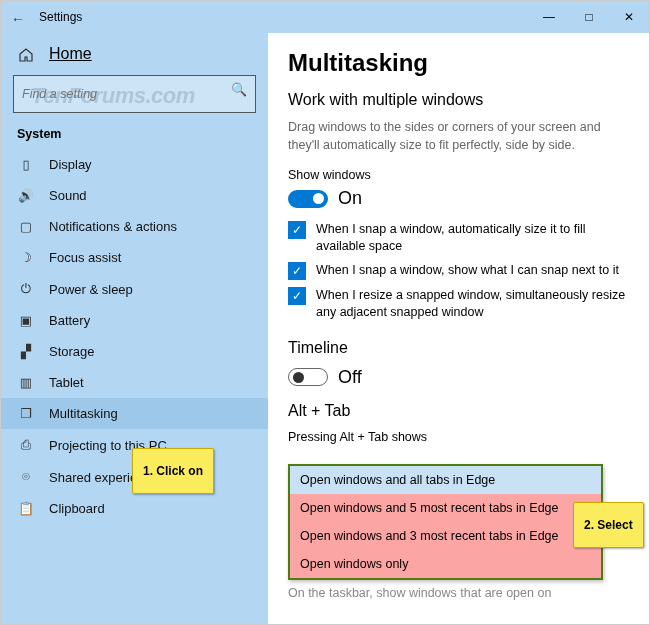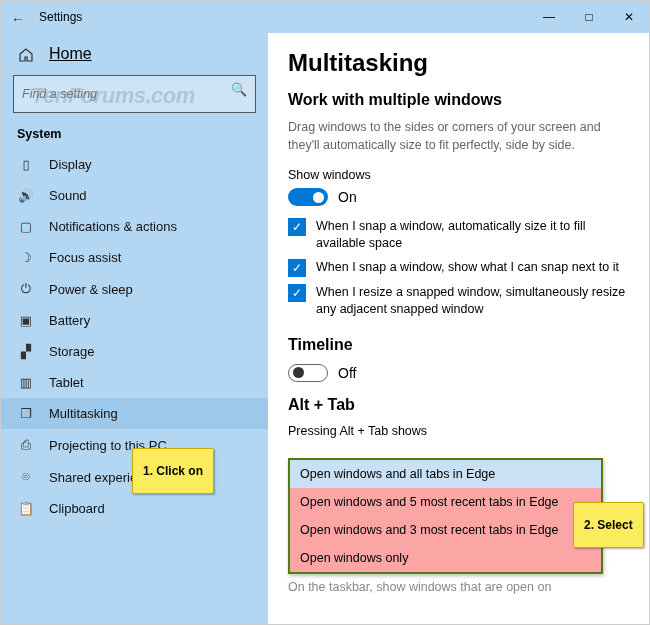--- a/index.html
+++ b/index.html
@@ -18,31 +18,31 @@
 .search { width:100%; height:38px; border:1px solid #555; background:rgba(255,255,255,0.35); padding:0 26px 0 8px; font-size:12.5px; font-style:italic; }
 .searchwrap { position:relative; }
 .sicon { position:absolute; right:8px; top:7px; font-size:13px; color:#333; }
 .group { font-weight:600; font-size:12.5px; padding:6px 16px 8px; }
 .item { display:flex; align-items:center; padding:8px 16px; font-size:13px; color:#111; position:relative; }
 .item .ic { width:18px; margin-right:14px; display:flex; justify-content:center; color:#333; }
 .item.sel { background:#9ec8ea; }
 .watermark { position:absolute; top:50px; left:30px; font-size:22px; font-weight:700; color:rgba(90,130,160,0.55); letter-spacing:-0.5px; font-style:italic; pointer-events:none; }
 .main { flex:1; padding:16px 20px 0 20px; overflow:hidden; position:relative; }
 h1 { font-size:24px; font-weight:600; margin-bottom:14px; }
-h2 { font-size:16px; font-weight:700; margin:8px 0 10px; }
+h2 { font-size:16px; font-weight:400; margin:8px 0 10px; }
 .desc { font-size:12.5px; color:#666; margin-bottom:14px; line-height:1.4; }
 .lbl { font-size:12.5px; margin-bottom:6px; }
 .toggle { display:flex; align-items:center; gap:10px; margin-bottom:12px; }
 .sw { width:40px; height:18px; border-radius:10px; position:relative; }
 .sw.on { background:#0078d4; }
 .sw.off { background:#fff; border:1px solid #666; }
 .knob { width:11px; height:11px; border-radius:50%; position:absolute; top:3.5px; }
 .sw.on .knob { background:#fff; right:4px; }
 .sw.off .knob { background:#333; left:4px; top:2.5px; }
-.tstate { font-size:14px; }
+.tstate { font-size:18px; }
 .chk { display:flex; align-items:flex-start; gap:10px; margin:7px 0; font-size:12.5px; line-height:1.35; }
 .cbox { width:18px; height:18px; background:#0078d4; display:flex; align-items:center; justify-content:center; color:#fff; font-size:12px; flex-shrink:0; }
 .dropdown { width:315px; border:2px solid #4d7c0f; background:#fca5a5; box-shadow:1px 2px 4px rgba(0,0,0,0.25); margin-top:20px; }
 .opt { padding:7px 10px; font-size:12.5px; border-bottom:0; }
 .opt.sel { background:#c9e1f5; }
 .callout { position:absolute; background:#fbec5d; border:1px solid #c9a800; border-radius:2px; padding:15px 10px; font-size:12px; font-weight:600; box-shadow:1px 1px 2px rgba(0,0,0,0.3); white-space:nowrap; }
 .callout.c1 { top:448px; left:132px; }
 .callout.c2 { top:502px; left:573px; }
 svg { display:block; }
 </style>

